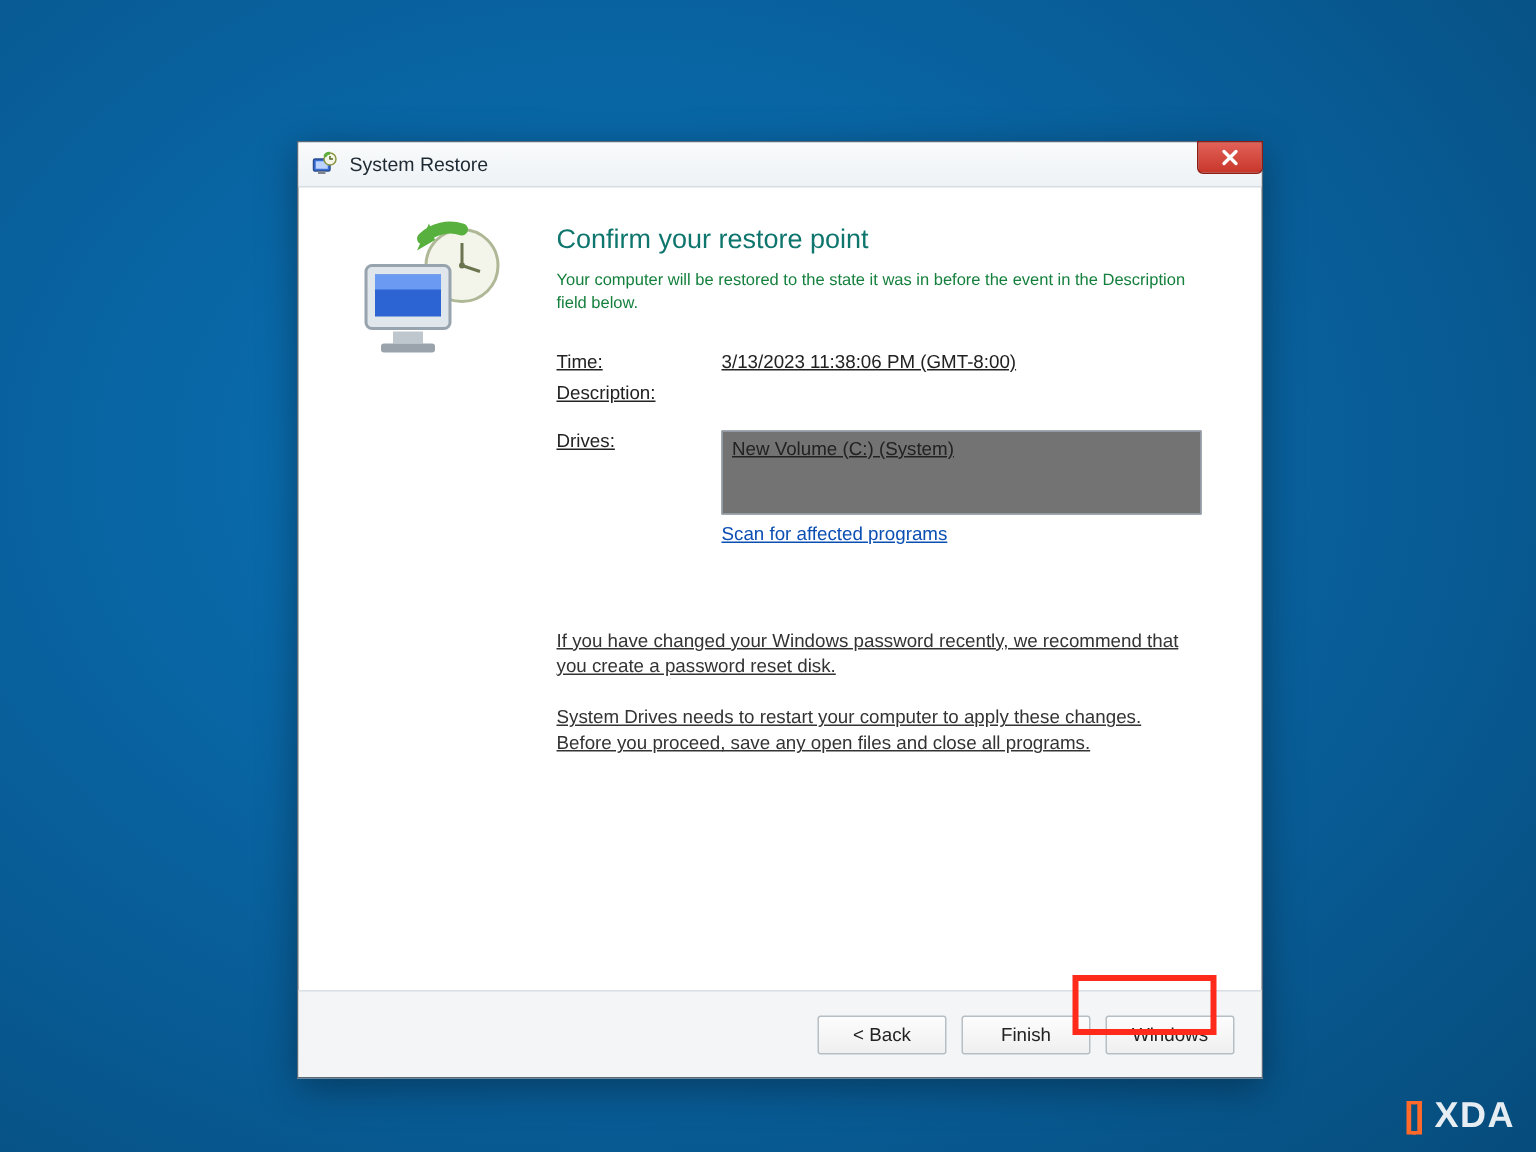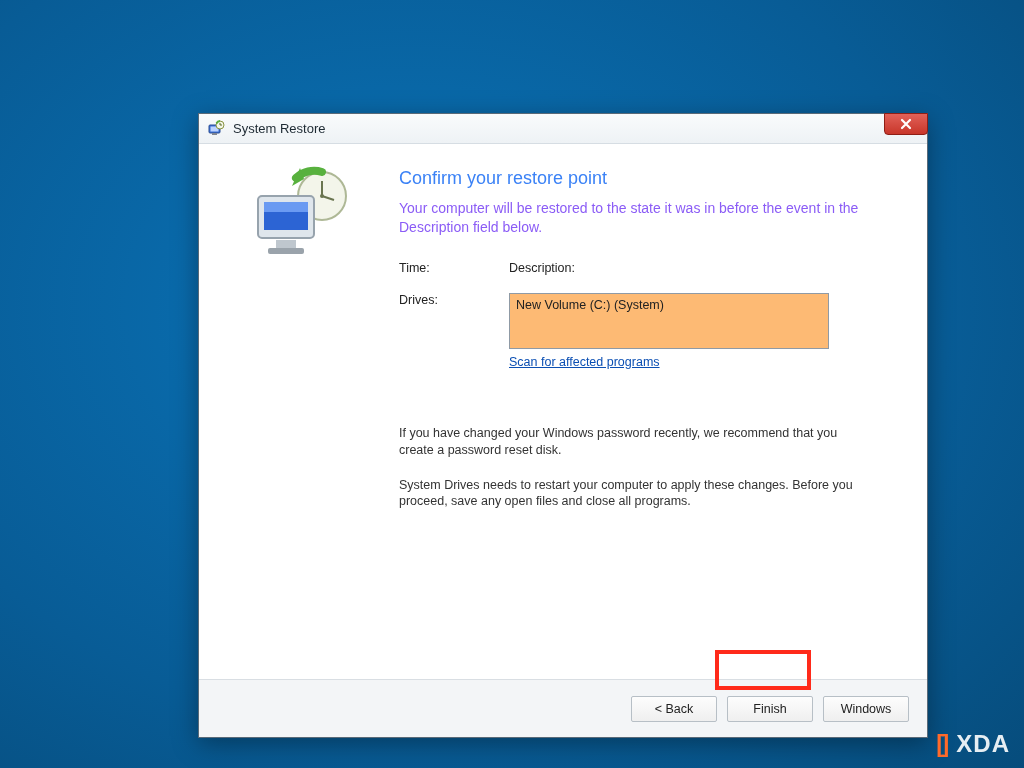--- a/index.html
+++ b/index.html
@@ -12,25 +12,24 @@
     color: #222;
   }
   .desktop {
     width: 1024px; height: 768px;
     background: radial-gradient(ellipse 900px 700px at 40% 40%, #0a73b8 0%, #085c96 60%, #064a78 100%);
     position: relative;
   }
   .dialog {
     position: absolute;
     left: 198px; top: 94px;
-    width: 730px; height: 625px;
+    width: 644px; height: 625px;
     background: #ffffff;
     border: 1px solid #5a6a78;
     box-shadow: 0 6px 24px rgba(0,0,0,.35);
-    margin-top: 19px;
   }
   .titlebar {
     height: 30px;
     background: linear-gradient(#f9fbfc,#eef2f5);
     border-bottom: 1px solid #d6dde3;
     display: flex; align-items: center;
     padding: 0 6px 0 8px;
     position: relative;
   }
   .titlebar .appicon {
@@ -70,61 +69,63 @@
     position: relative;
   }
 
   .content {
     flex: 1;
     padding: 24px 40px 10px 0;
   }
   h1.main {
     font-size: 18px;
     font-weight: 400;
-    color: #3b82f6;
+    color: #0f766e;
     margin: 0 0 10px 0;
   }
   .lead {
-    font-size: 14px;
-    color: #8b5cf6;
+    font-size: 11px;
+    color: #15803d;
     line-height: 1.35;
     margin-bottom: 24px;
     max-width: 470px;
   }
   .kv {
     display: grid;
     grid-template-columns: 110px 1fr;
     row-gap: 7px;
     align-items: start;
     font-size: 12.5px;
     margin-bottom: 18px;
+    text-decoration: underline;
   }
   .kv .label { color: #222; }
   .drives-box {
     border: 1px solid #8f9aa5;
     width: 320px; height: 56px;
     padding: 4px 6px;
     font-size: 12.5px;
-    background: #fdba74;
+    background: #737373;
   }
   .scanlink {
     color: #0b4fb3;
     text-decoration: underline;
     font-size: 12.5px;
     cursor: pointer;
     display: inline-block;
     margin-top: 6px;
     text-align: center;
   }
   .note {
     font-size: 12.5px;
     color: #333;
     line-height: 1.35;
     max-width: 470px;
     margin-top: 56px;
+    text-decoration: underline;
   }
   .note + .note { margin-top: 18px; }
 
   .footer {
     height: 58px;
     border-top: 1px solid #d9dee3;
     background: #f3f5f7;
     display: flex;
     align-items: center;
     justify-content: flex-end;
@@ -211,20 +212,21 @@
           </svg>
         </div>
       </div>
 
       <div class="content">
         <h1 class="main">Confirm your restore point</h1>
         <div class="lead">Your computer will be restored to the state it was in before the event in the Description field below.</div>
 
         <div class="kv">
           <div class="label">Time:</div>
+          <div>3/13/2023 11:38:06 PM (GMT-8:00)</div>
 
           <div class="label">Description:</div>
         </div>
 
         <div class="kv" style="margin-bottom:0;">
           <div class="label">Drives:</div>
           <div>
             <div class="drives-box">
               <span>New Volume (C:) (System)</span>
             </div>

